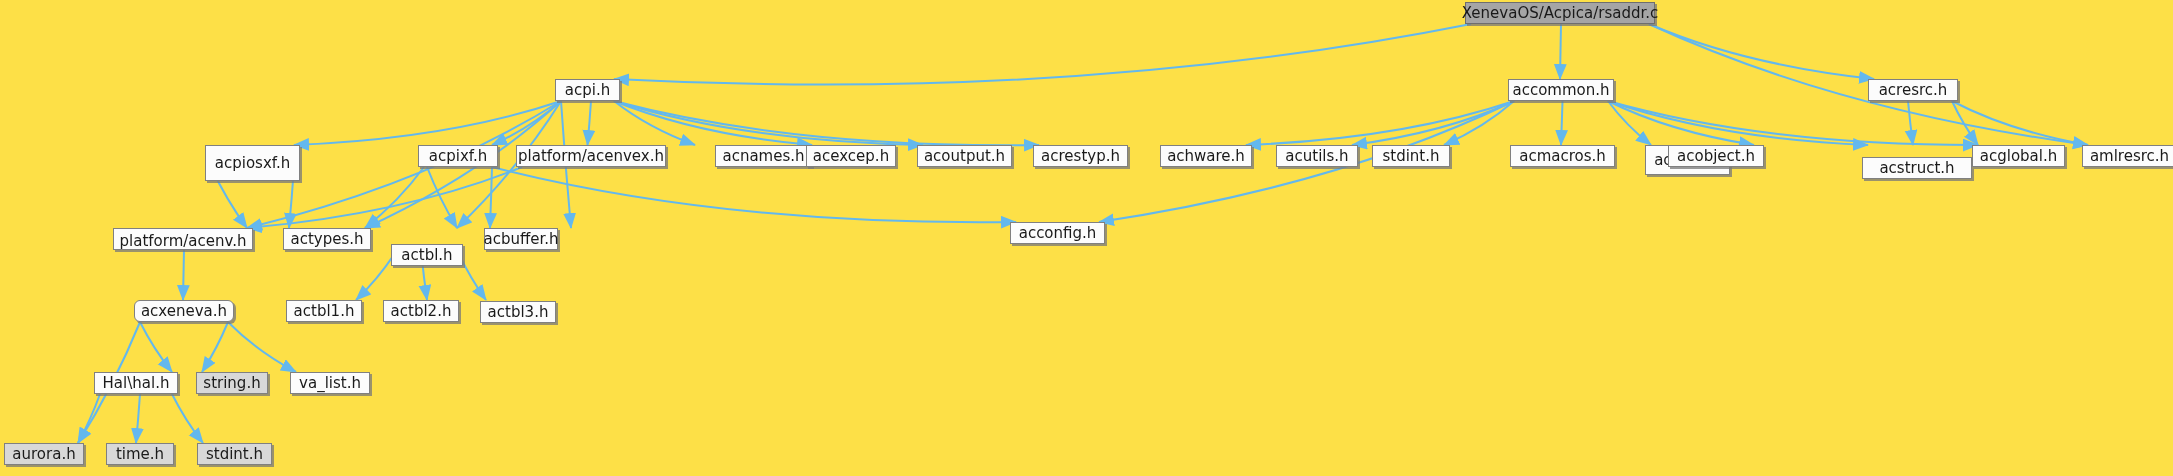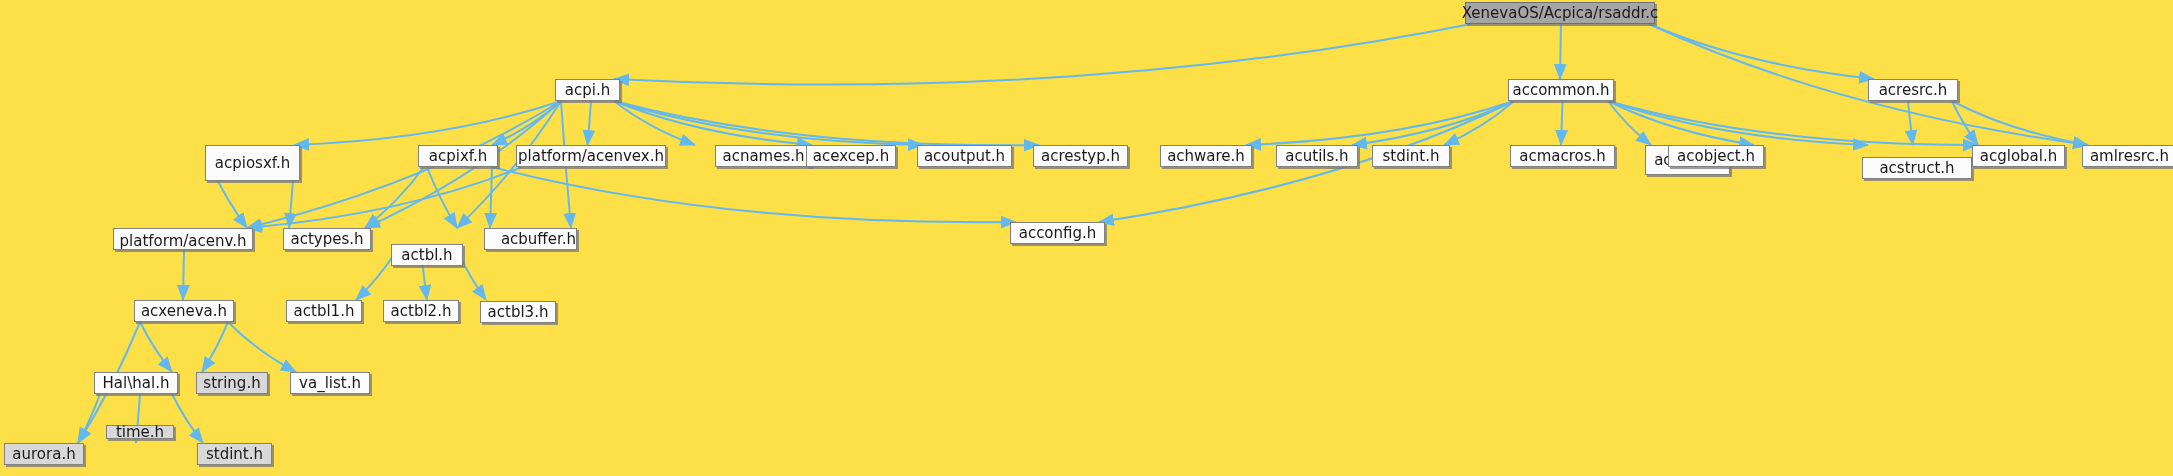--- a/index.html
+++ b/index.html
@@ -133,27 +133,27 @@
       </div>
       <div class="node" style="left: 113px; top: 228px; width: 140px; height: 22px; align-items: flex-end;">
         <span>platform/acenv.h</span>
       </div>
       <div class="node" style="left: 283px; top: 228px; width: 88px; height: 22px;">
         <span>actypes.h</span>
       </div>
       <div class="node" style="left: 391px; top: 228px; width: 72px; height: 22px; margin-top: 16px;">
         <span>actbl.h</span>
       </div>
-      <div class="node" style="left: 484px; top: 228px; width: 93px; height: 22px; justify-content: flex-end;">
+      <div class="node" style="left: 484px; top: 228px; width: 74px; height: 22px;">
         <span>acbuffer.h</span>
       </div>
       <div class="node" style="left: 1010px; top: 222px; width: 95px; height: 22px;">
         <span>acconfig.h</span>
       </div>
-      <div class="node" style="left: 134px; top: 300px; width: 100px; height: 22px;">
+      <div class="node" style="left: 134px; top: 300px; width: 100px; height: 22px; border-radius: 6px;">
         <span>acxeneva.h</span>
       </div>
       <div class="node" style="left: 286px; top: 300px; width: 76px; height: 22px;">
         <span>actbl1.h</span>
       </div>
       <div class="node" style="left: 383px; top: 300px; width: 76px; height: 22px;">
         <span>actbl2.h</span>
       </div>
       <div class="node" style="left: 480px; top: 301px; width: 76px; height: 22px;">
         <span>actbl3.h</span>
@@ -163,20 +163,20 @@
       </div>
       <div class="node gray" style="left: 196px; top: 372px; width: 72px; height: 22px;">
         <span>string.h</span>
       </div>
       <div class="node" style="left: 290px; top: 372px; width: 80px; height: 22px;">
         <span>va_list.h</span>
       </div>
       <div class="node gray" style="left: 4px; top: 443px; width: 80px; height: 22px;">
         <span>aurora.h</span>
       </div>
-      <div class="node gray" style="left: 106px; top: 425px; width: 68px; height: 14px;">
+      <div class="node gray" style="left: 106px; top: 443px; width: 68px; height: 22px;">
         <span>time.h</span>
       </div>
       <div class="node gray" style="left: 197px; top: 443px; width: 75px; height: 22px;">
         <span>stdint.h</span>
       </div>
     </div>
 </div>
 
 </body></html>

